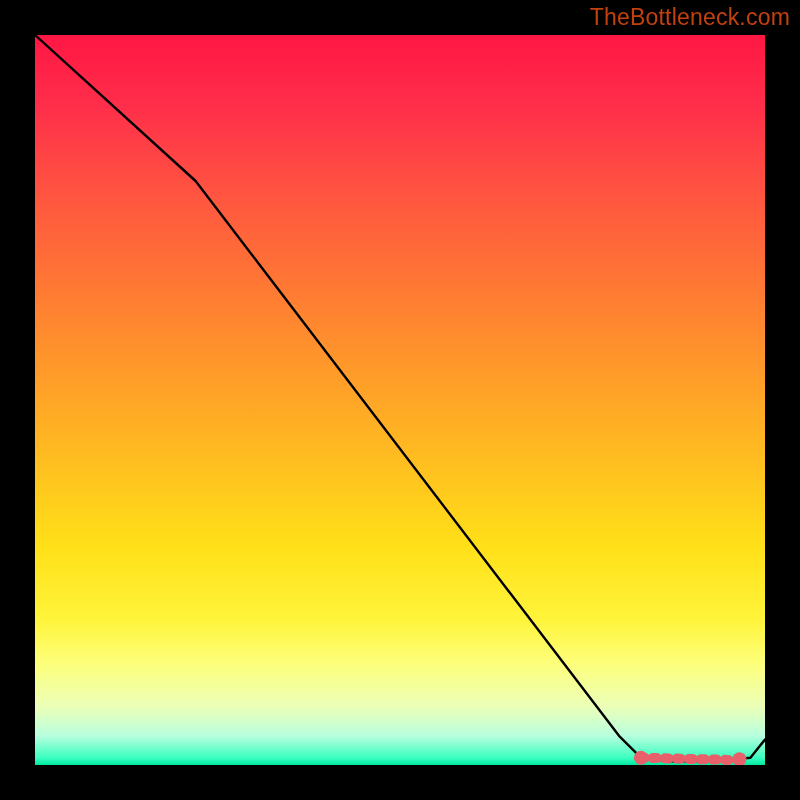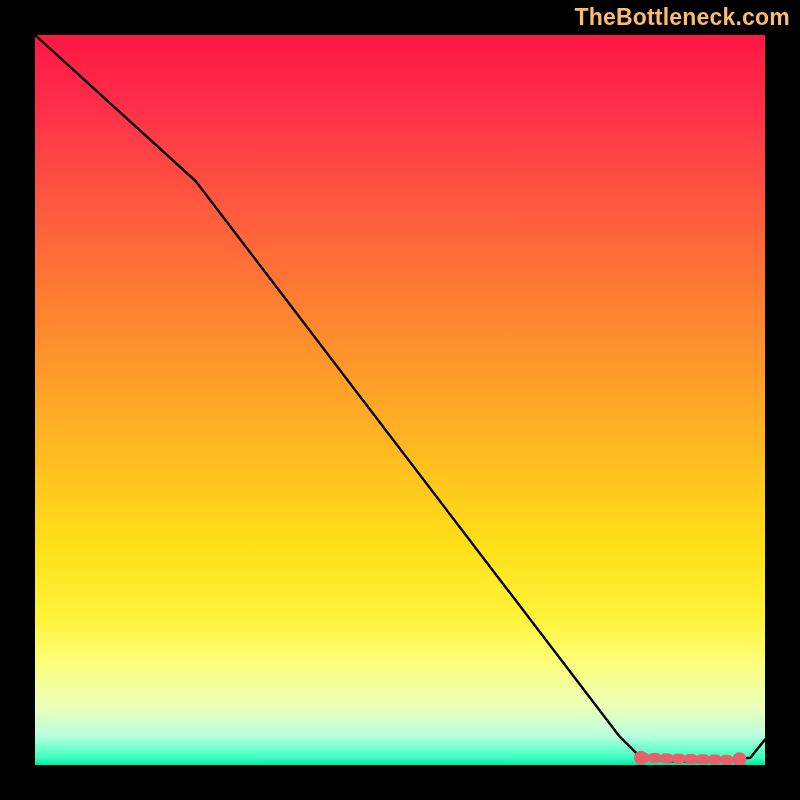--- a/index.html
+++ b/index.html
@@ -15,22 +15,22 @@
     position: relative;
     width: 800px;
     height: 800px;
     background: #000;
   }
   .watermark {
     position: absolute;
     top: 4px;
     right: 10px;
     font-size: 23px;
-    color: #fdba74;
-    font-weight: 700;
+    color: #c2410c;
+    font-weight: 400;
     letter-spacing: 0.2px;
     z-index: 10;
   }
   .plot {
     position: absolute;
     left: 35px;
     top: 35px;
     width: 730px;
     height: 730px;
     

